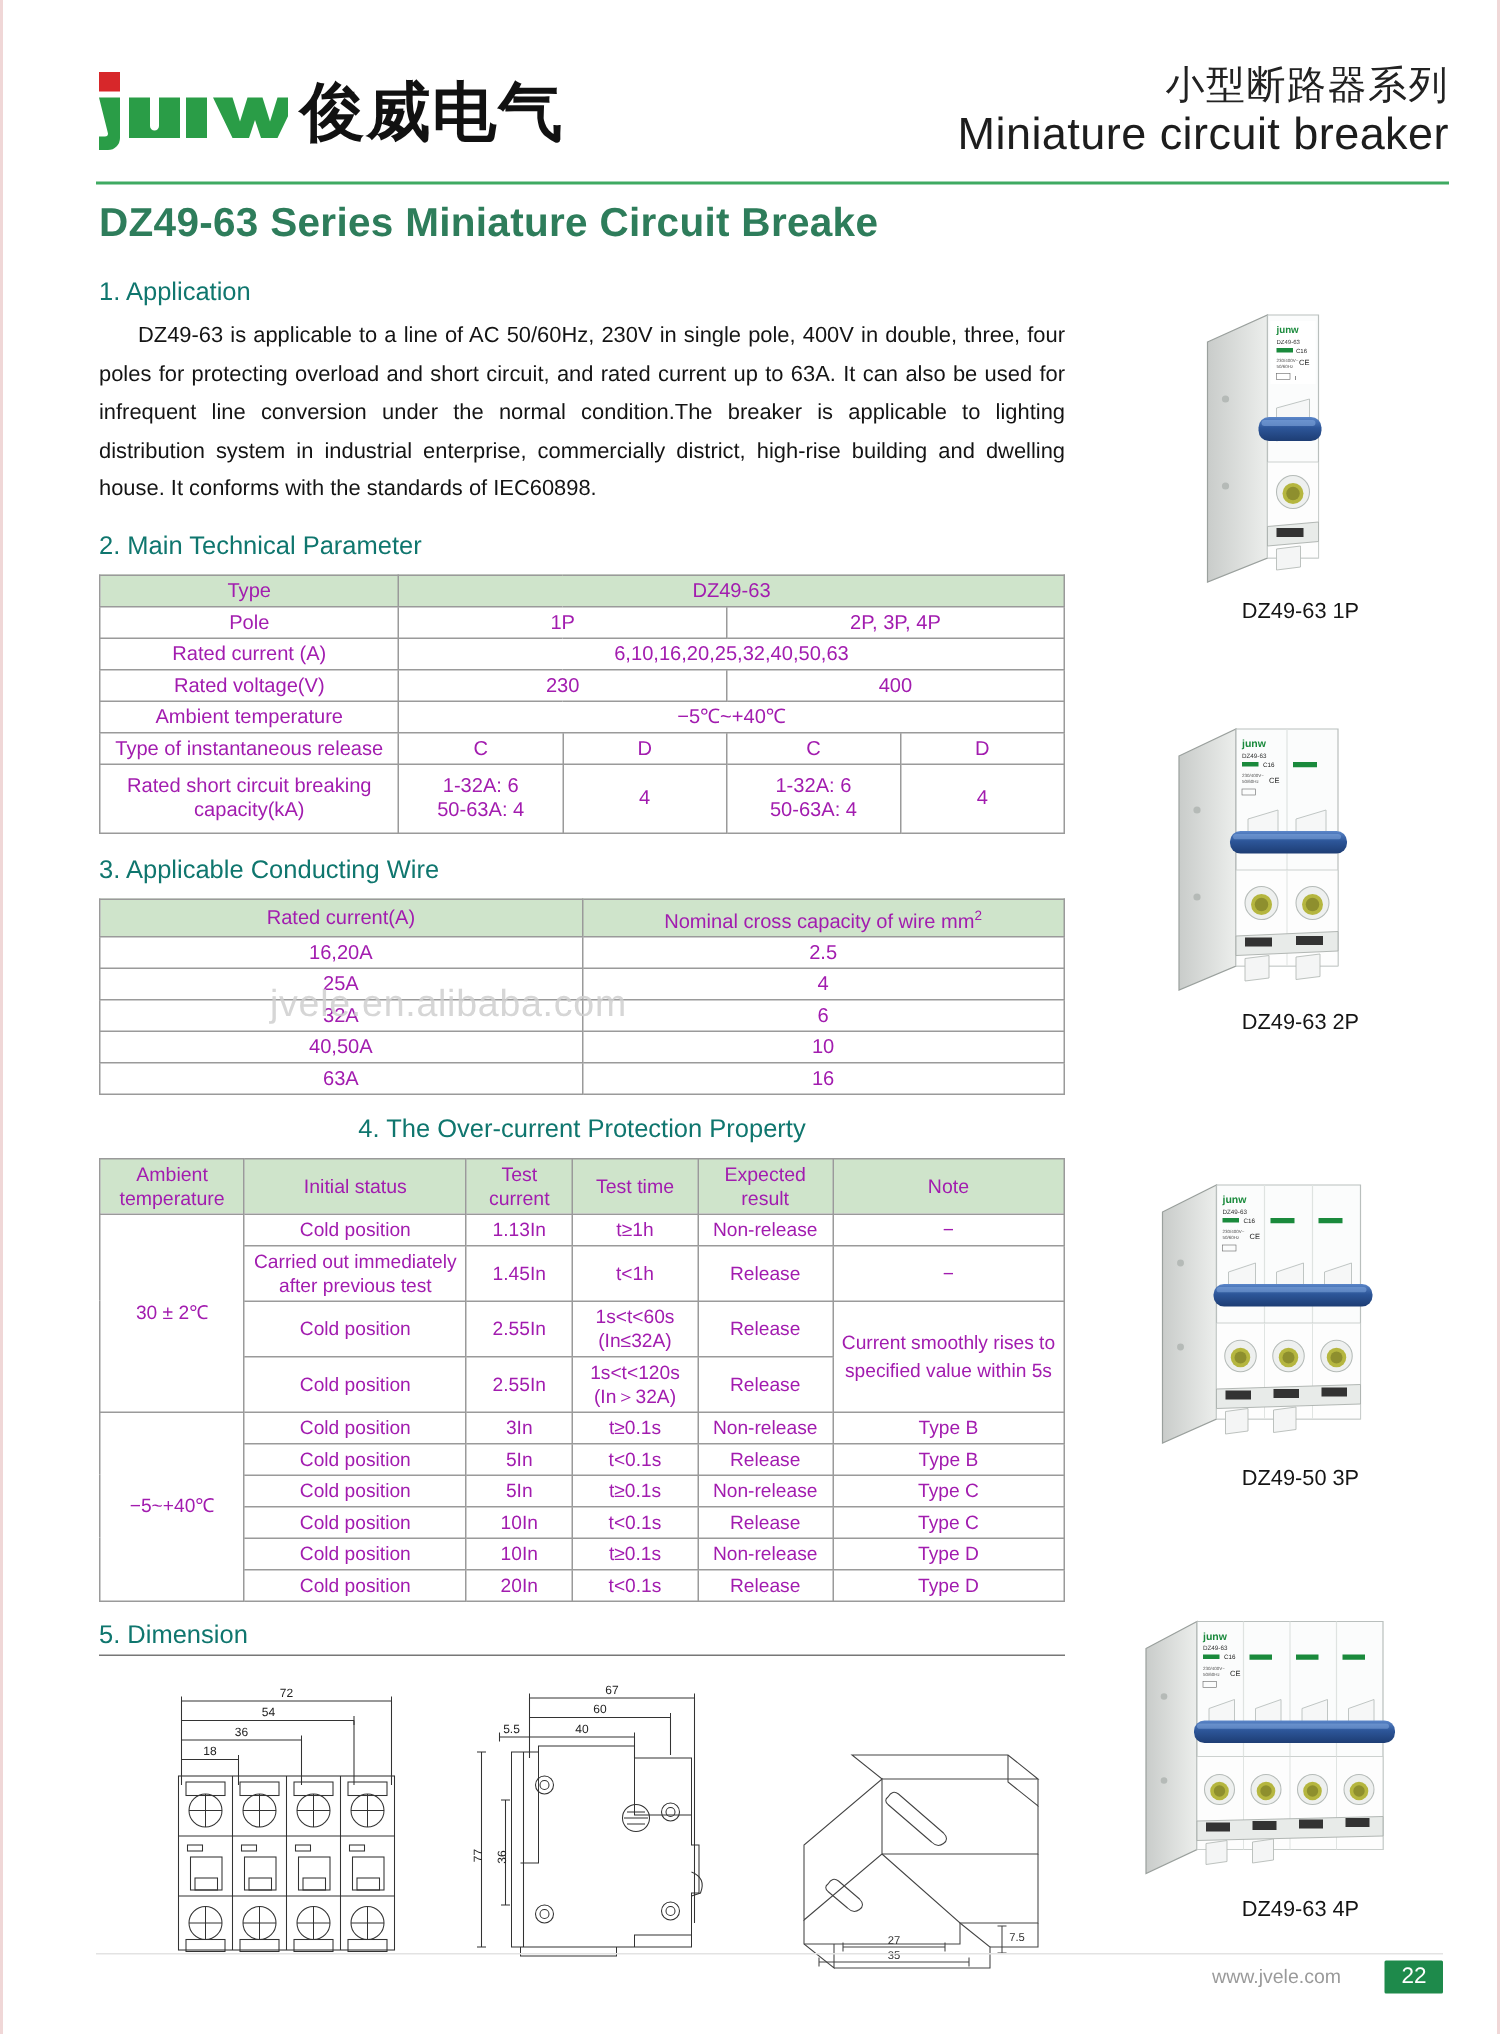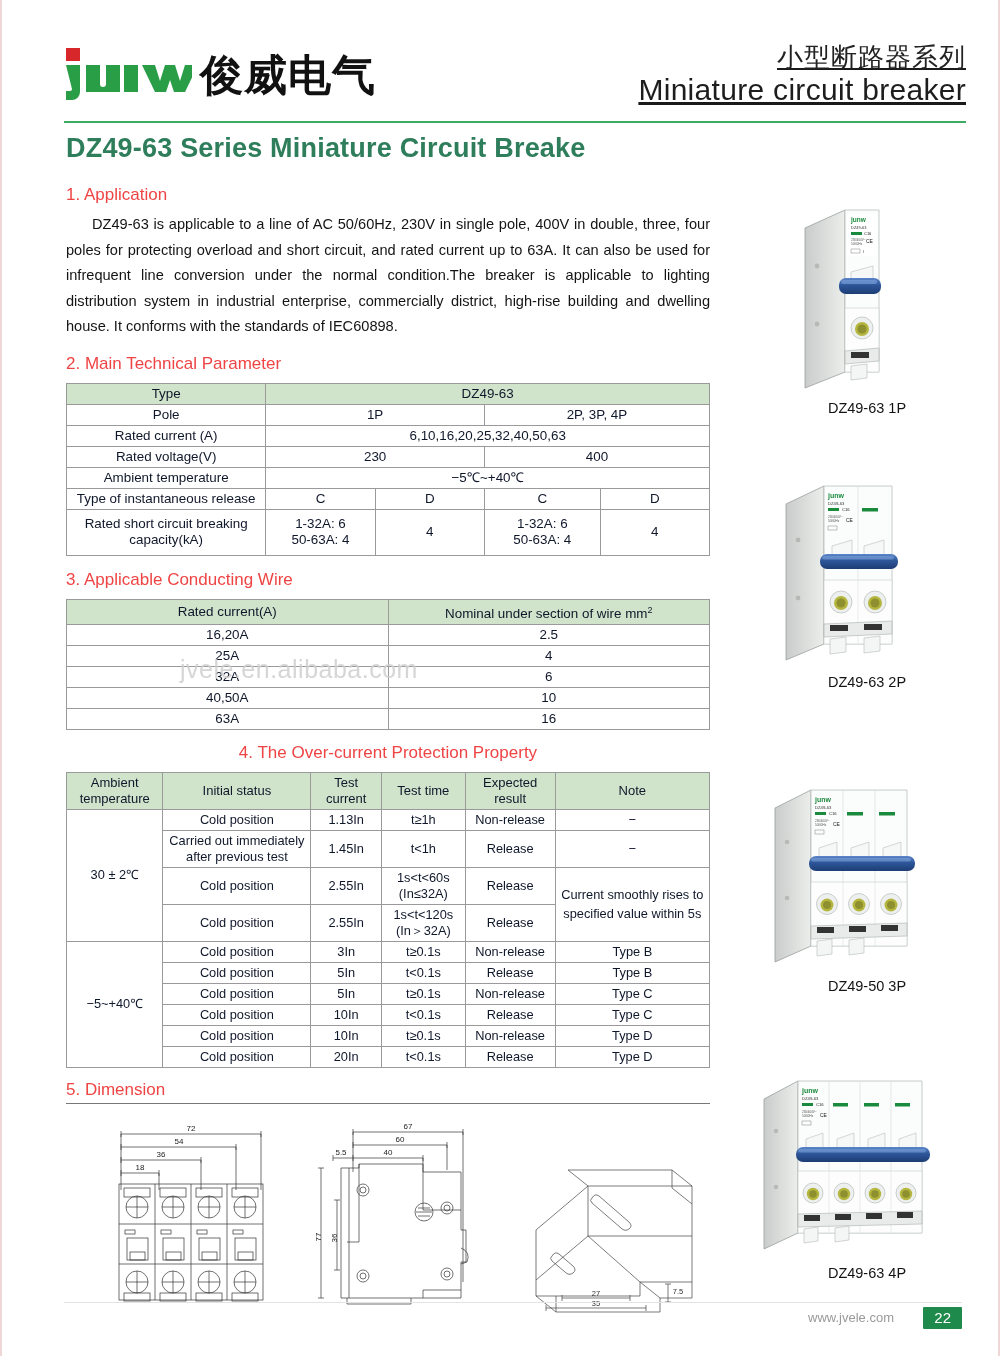--- a/index.html
+++ b/index.html
@@ -22,49 +22,49 @@
   
   .header { position:absolute; left:0; top:0; width:1000px; height:122px; }
   .logo-wrap { position:absolute; left:62px; top:48px; display:flex; align-items:flex-end;justify-content:space-between; }
   .logo-mark { position:relative; height:52px; width:128px; }
   .logo-mark svg { display:block; }
   .logo-cn {
     font-family:"DejaVu Sans", sans-serif;
     font-size:43px; font-weight:bold; color:#111; letter-spacing:1px;
     line-height:46px; margin-left:8px; margin-bottom:2px;
   }
-  .hdr-right { position:absolute; right:36px; top:42px; text-align:right;text-decoration:underline; }
+  .hdr-right { position:absolute; right:36px; top:42px; text-align:right; }
   .hdr-cn { font-family:"DejaVu Sans", sans-serif; font-size:26px; color:#222; line-height:30px; letter-spacing:1px; }
   .hdr-en { font-size:30px; color:#1d1d1d; line-height:36px; letter-spacing:.3px; }
   .hdr-rule { position:absolute; left:62px; right:36px; top:121px; height:2px; background:#3faa62; }
 
   
   .doc-title {
     position:absolute; left:64px; top:133px;
     font-size:27px; font-weight:bold; color:#2e7d5b; letter-spacing:.2px;
   }
 
   
   .left-col { position:absolute; left:64px; top:185px; width:644px; }
 
   .sec-head {
-    font-size:17px; color:#ef4444; margin:0 0 4px 0; padding-bottom:3px;
+    font-size:17px; color:#0f766e; margin:0 0 4px 0; padding-bottom:3px;
     border-bottom:1px solid #777; font-weight:normal;
   }
   .sec-head.nobar { border-bottom:none; }
 
   .body-text {
     font-size:14.6px; line-height:25.5px; color:#141414; text-align:justify;
     margin:4px 0 0 0;
   }
   .body-text .indent { display:inline-block; width:26px; }
 
   
   table.tbl {
-    width:100%; border-collapse:collapse; font-size:13.4px; color:#0f172a;
+    width:100%; border-collapse:collapse; font-size:13.4px; color:#a21caf;
     margin-top:6px;
   }
   table.tbl th, table.tbl td {
     border:1px solid #9a9a9a; text-align:center; vertical-align:middle;
     padding:2px 3px; line-height:16px; background:#fff;
   }
   table.tbl th { background:#cfe4cb; font-weight:normal; }
   .t1 td, .t1 th { height:21px; }
   .t1 td.tall { height:28px; }
   .t2 td, .t2 th { height:19px; }
@@ -185,21 +185,21 @@
           <td>4</td>
         </tr>
       </tbody>
     </table>
 
     <div class="sec-head nobar" style="margin-top:14px;">3. Applicable Conducting Wire</div>
     <table class="tbl t2">
       <tbody>
         <tr>
           <th style="width:50%">Rated current(A)</th>
-          <th style="width:50%"><span>Nominal under section of wire mm</span><sup class="sq">2</sup></th>
+          <th style="width:50%"><span>Nominal cross capacity of wire mm</span><sup class="sq">2</sup></th>
         </tr>
         <tr>
             <td>16,20A</td>
             <td>2.5</td>
           </tr>
         <tr>
             <td>25A</td>
             <td>4</td>
           </tr>
         <tr>

